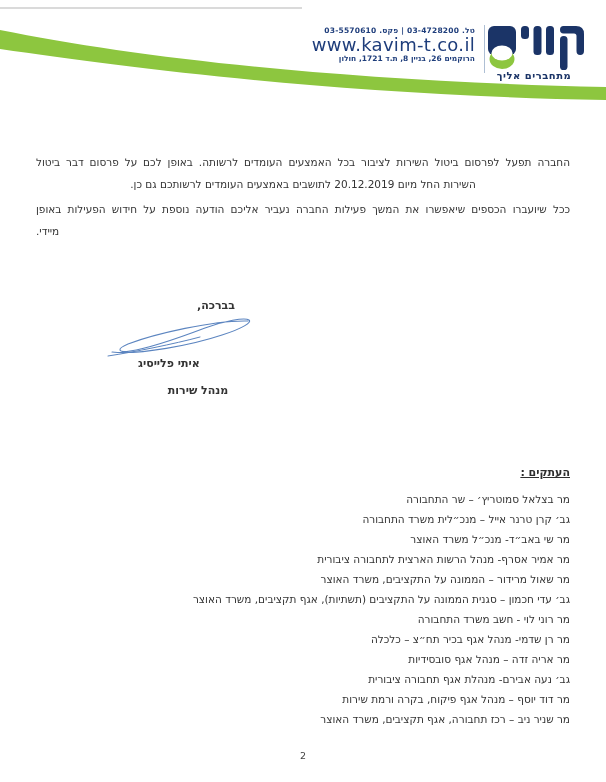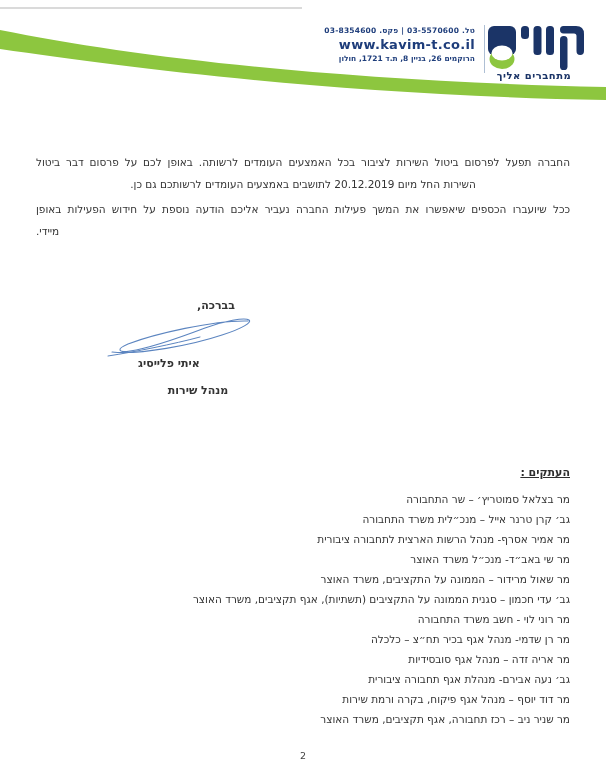--- a/index.html
+++ b/index.html
@@ -16,21 +16,21 @@
   .logo svg{display:block;}
   .logo-tagline{
     position:absolute;top:44px;right:14px;width:84px;text-align:center;
     font-size:10px;font-weight:bold;color:#1b3467;direction:rtl;letter-spacing:.5px;
   }
   .sr-only{position:absolute;width:1px;height:1px;overflow:hidden;clip:rect(0 0 0 0);}
   
   .hdr-divider{position:absolute;top:25px;right:121px;width:1.5px;height:48px;background:#aebfd4;}
   .contact{position:absolute;top:26px;right:131px;text-align:right;direction:rtl;color:#1e3d7b;}
   .contact-phone{font-size:7.5px;font-weight:bold;letter-spacing:.2px;line-height:10px;}
-  .contact-web{font-size:13px;font-weight:bold;direction:ltr;line-height:17px;letter-spacing:.3px;}
+  .contact-web{font-size:18px;font-weight:normal;direction:ltr;line-height:17px;letter-spacing:.3px;}
   .contact-address{font-size:7.5px;font-weight:bold;line-height:11px;}
   
   .letter-body{position:absolute;top:151px;left:36px;right:36px;direction:rtl;font-size:10.5px;color:#333;}
   .line{line-height:22px;height:22px;white-space:nowrap;}
   .line-justify{text-align:justify;text-align-last:justify;text-justify:inter-word;white-space:normal;}
   .line-center{text-align:center;}
   .line-right{text-align:left;}
   .para-gap{margin-top:3px;}
   
   .sig-closing{position:absolute;top:299px;left:156px;width:120px;text-align:center;font-size:11px;font-weight:bold;direction:rtl;}
@@ -70,21 +70,21 @@
 
       <path d="M72,0 L88,0 Q96,0 96,8 L96,25 Q96,29 92.2,29 Q88.5,29 88.5,25 L88.5,10 Q88.5,7.5 86,7.5 L75.5,7.5 Q72,7.5 72,3.75 Q72,0 75.5,0 Z" fill="#1b3467"></path>
       <rect x="72" y="10" width="7.5" height="34" rx="3.6" fill="#1b3467"></rect>
     </svg>
     <div class="logo-tagline">מתחברים אליך</div>
   </div>
 
   <div class="hdr-divider"></div>
 
   <div class="contact">
-    <div class="contact-phone">טל. 03-5570600 | פקס. 03-8354600</div>
+    <div class="contact-phone">טל. 03-4728200 | פקס. 03-5570610</div>
     <div class="contact-web">www.kavim-t.co.il</div>
     <div class="contact-address">הרוקמים 26, בניין 8, ת.ד 1721, חולון</div>
   </div>
 
   <div class="letter-body">
     <div class="line line-justify">החברה תפעל לפרסום ביטול השירות לציבור בכל האמצעים העומדים לרשותה. באופן לכם על פרסום דבר ביטול</div>
     <div class="line line-center">השירות החל מיום 20.12.2019 לתושבים באמצעים העומדים לרשותכם גם כן.</div>
     <div class="line line-justify para-gap">ככל שיועברו הכספים שיאפשרו את המשך פעילות החברה נעביר אליכם הודעה נוספת על חידוש הפעילות באופן</div>
     <div class="line line-right">מיידי.</div>
   </div>
@@ -95,22 +95,22 @@
     <path d="M4,45 C30,41 70,33 96,26" fill="none" stroke="#5c85c0" stroke-width="1" stroke-linecap="round"></path>
   </svg>
   <div class="sig-name">איתי פלייסיג</div>
   <div class="sig-role">מנהל שירות</div>
 
   <div class="copies">
     <div class="copies-heading">העתקים :</div>
     <div>
         <div class="copy-item">מר בצלאל סמוטריץ׳ – שר התחבורה</div>
         <div class="copy-item">גב׳ קרן טרנר אייל – מנכ״לית משרד התחבורה</div>
+        <div class="copy-item">מר שי באב״ד- מנכ״ל משרד האוצר</div>
         <div class="copy-item">מר אמיר אסרף- מנהל הרשות הארצית לתחבורה ציבורית</div>
-        <div class="copy-item">מר שי באב״ד- מנכ״ל משרד האוצר</div>
         <div class="copy-item">מר שאול מרידור – הממונה על התקציבים, משרד האוצר</div>
         <div class="copy-item">גב׳ עדי חכמון – סגנית הממונה על התקציבים (תשתיות), אגף תקציבים, משרד האוצר</div>
         <div class="copy-item">מר רוני לוי - חשב משרד התחבורה</div>
         <div class="copy-item">מר רן שדמי- מנהל אגף בכיר תח״צ – כלכלה</div>
         <div class="copy-item">מר אריה זדה – מנהל אגף סובסידיות</div>
         <div class="copy-item">גב׳ נעה אבירם- מנהלת אגף תחבורה ציבורית</div>
         <div class="copy-item">מר דוד יוסף – מנהל אגף פיקוח, בקרה ורמת שירות</div>
         <div class="copy-item">מר שניר ניב – רכז תחבורה, אגף תקציבים, משרד האוצר</div>
       </div>
   </div>

